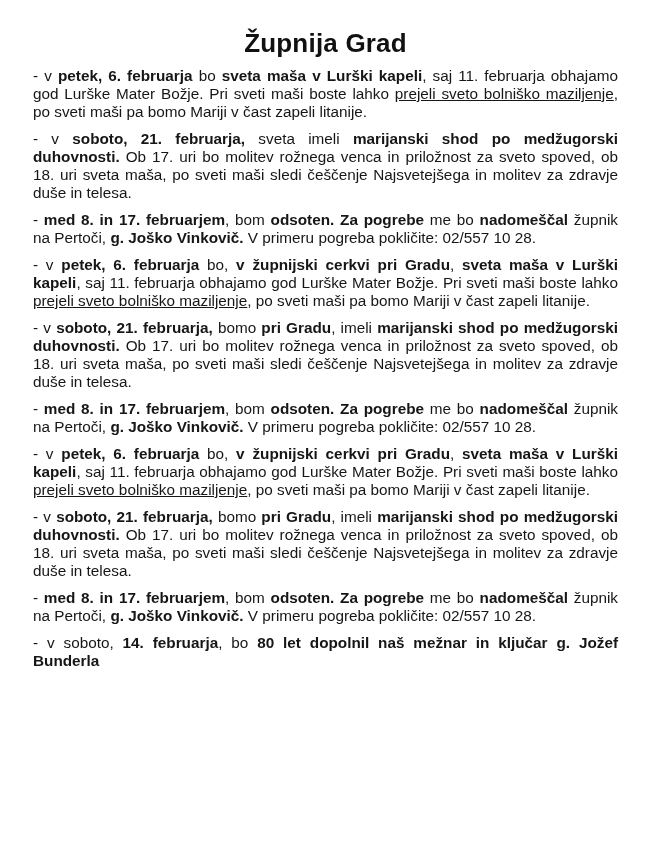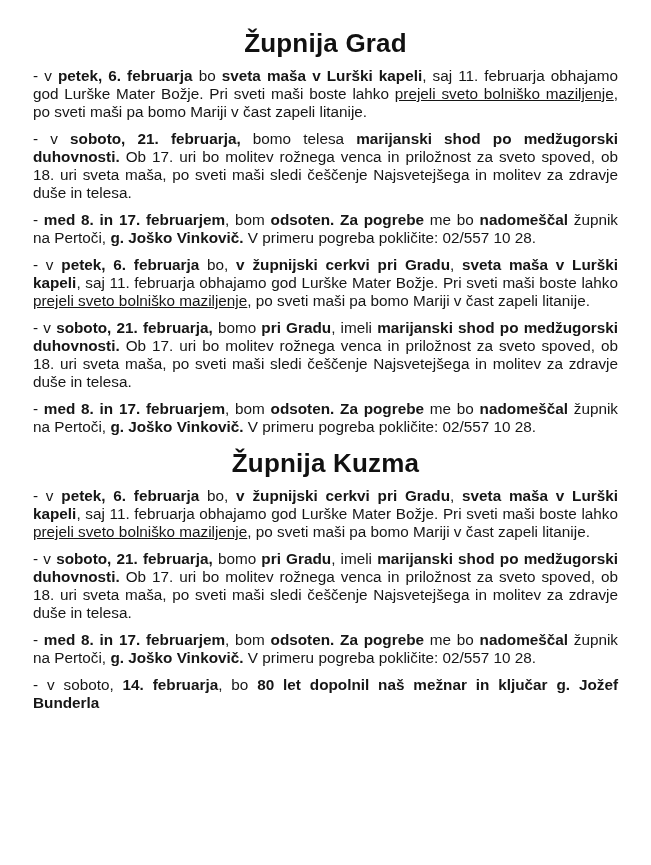--- a/index.html
+++ b/index.html
@@ -37,31 +37,30 @@
   .u { text-decoration: underline; }
 </style>
 </head>
 <body>
 
 <div class="page">
 
   <section>
     <h1 class="section-title">Župnija Grad</h1>
     <p class="para"><span>- v </span><span class="b">petek, 6. februarja</span><span> bo </span><span class="b">sveta maša v Lurški kapeli</span><span>, saj 11. februarja obhajamo god Lurške Mater Božje. Pri sveti maši boste lahko </span><span class="u">prejeli sveto bolniško maziljenje</span><span>, po sveti maši pa bomo Mariji v čast zapeli litanije.</span></p>
-    <p class="para"><span>- v </span><span class="b">soboto, 21. februarja,</span><span> bomo telesa </span><span class="b">marijanski shod po medžugorski duhovnosti.</span><span> Ob 17. uri bo molitev rožnega venca in priložnost za sveto spoved, ob 18. uri sveta maša, po sveti maši sledi češčenje Najsvetejšega in molitev za zdravje duše in telesa.</span></p>
+    <p class="para"><span>- v </span><span class="b">soboto, 21. februarja,</span><span> sveta imeli </span><span class="b">marijanski shod po medžugorski duhovnosti.</span><span> Ob 17. uri bo molitev rožnega venca in priložnost za sveto spoved, ob 18. uri sveta maša, po sveti maši sledi češčenje Najsvetejšega in molitev za zdravje duše in telesa.</span></p>
     <p class="para"><span>- </span><span class="b">med 8. in 17. februarjem</span><span>, bom </span><span class="b">odsoten. Za pogrebe</span><span> me bo </span><span class="b">nadomeščal</span><span> župnik na Pertoči, </span><span class="b">g. Joško Vinkovič.</span><span> V primeru pogreba pokličite: 02/557 10 28.</span></p>
   </section>
 
   <section>
     <p class="para"><span>- v </span><span class="b">petek, 6. februarja</span><span> bo, </span><span class="b">v župnijski cerkvi pri Gradu</span><span>, </span><span class="b">sveta maša v Lurški kapeli</span><span>, saj 11. februarja obhajamo god Lurške Mater Božje. Pri sveti maši boste lahko </span><span class="u">prejeli sveto bolniško maziljenje</span><span>, po sveti maši pa bomo Mariji v čast zapeli litanije.</span></p>
     <p class="para"><span>- v </span><span class="b">soboto, 21. februarja,</span><span> bomo </span><span class="b">pri Gradu</span><span>, imeli </span><span class="b">marijanski shod po medžugorski duhovnosti.</span><span> Ob 17. uri bo molitev rožnega venca in priložnost za sveto spoved, ob 18. uri sveta maša, po sveti maši sledi češčenje Najsvetejšega in molitev za zdravje duše in telesa.</span></p>
     <p class="para"><span>- </span><span class="b">med 8. in 17. februarjem</span><span>, bom </span><span class="b">odsoten. Za pogrebe</span><span> me bo </span><span class="b">nadomeščal</span><span> župnik na Pertoči, </span><span class="b">g. Joško Vinkovič.</span><span> V primeru pogreba pokličite: 02/557 10 28.</span></p>
   </section>
 
   <section>
-    <h1 class="section-title">Župnija Kuzma</h1>
     <p class="para"><span>- v </span><span class="b">petek, 6. februarja</span><span> bo, </span><span class="b">v župnijski cerkvi pri Gradu</span><span>, </span><span class="b">sveta maša v Lurški kapeli</span><span>, saj 11. februarja obhajamo god Lurške Mater Božje. Pri sveti maši boste lahko </span><span class="u">prejeli sveto bolniško maziljenje</span><span>, po sveti maši pa bomo Mariji v čast zapeli litanije.</span></p>
     <p class="para"><span>- v </span><span class="b">soboto, 21. februarja,</span><span> bomo </span><span class="b">pri Gradu</span><span>, imeli </span><span class="b">marijanski shod po medžugorski duhovnosti.</span><span> Ob 17. uri bo molitev rožnega venca in priložnost za sveto spoved, ob 18. uri sveta maša, po sveti maši sledi češčenje Najsvetejšega in molitev za zdravje duše in telesa.</span></p>
     <p class="para"><span>- </span><span class="b">med 8. in 17. februarjem</span><span>, bom </span><span class="b">odsoten. Za pogrebe</span><span> me bo </span><span class="b">nadomeščal</span><span> župnik na Pertoči, </span><span class="b">g. Joško Vinkovič.</span><span> V primeru pogreba pokličite: 02/557 10 28.</span></p>
     <p class="para"><span>- v soboto, </span><span class="b">14. februarja</span><span>, bo </span><span class="b">80 let dopolnil naš mežnar in ključar g. Jožef Bunderla</span></p>
   </section>
 
 </div>
 
 </body></html>

